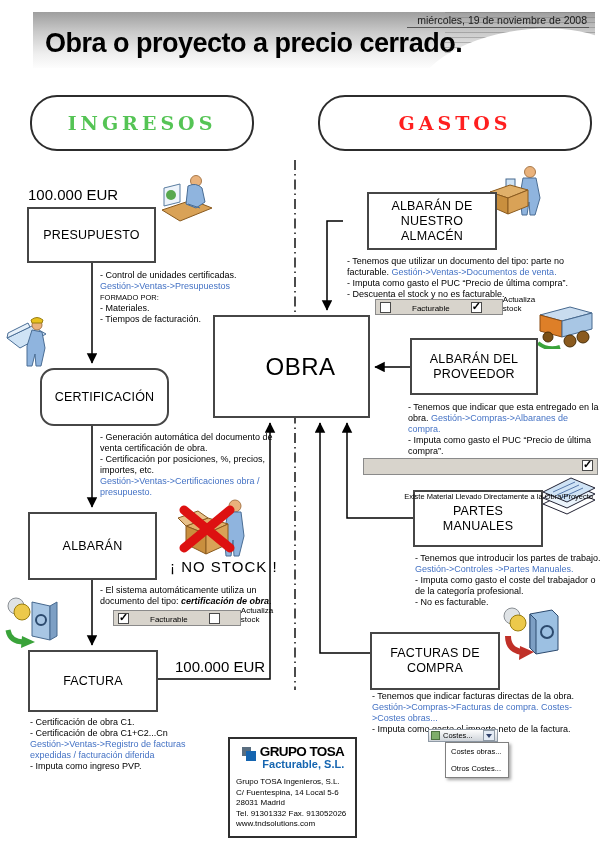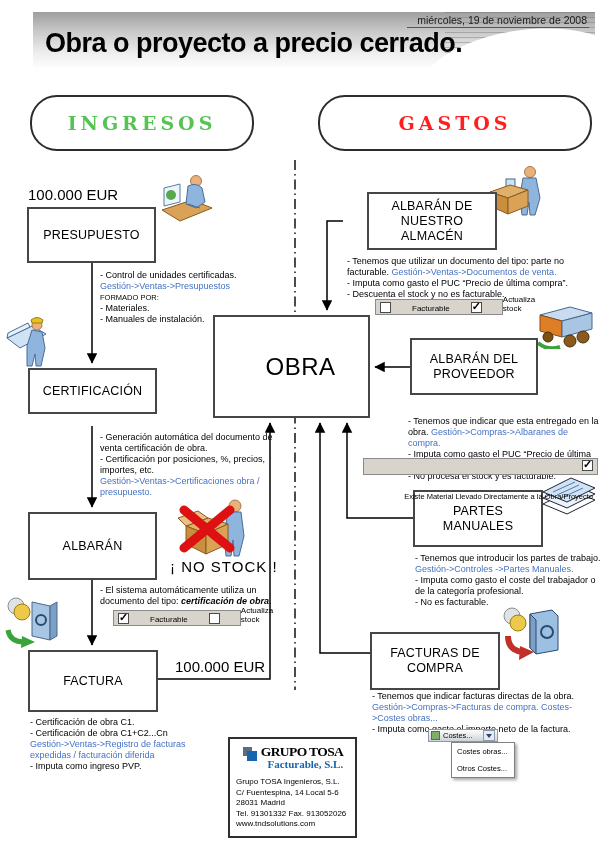--- a/index.html
+++ b/index.html
@@ -39,27 +39,27 @@
   
   .flyout{position:absolute;left:428px;top:729px;z-index:4;font-size:7.5px;}
   .flyout .tbar{width:70px;height:13px;background:linear-gradient(180deg,#fdfdfd,#cfd4da);
         border:1px solid #8f9aa6;display:flex;align-items:center;gap:3px;padding:0 2px;box-sizing:border-box;}
   .flyout .ticon{width:7px;height:7px;background:#7fae6a;border:1px solid #4d7340;flex:0 0 auto;}
   .flyout .tlabel{flex:1;}
   .flyout .tbtn{width:10px;height:9px;background:#e4ebf4;border:1px solid #8f9aa6;
         display:flex;align-items:center;justify-content:center;flex:0 0 auto;}
   .flyout .chev{width:0;height:0;border-left:3px solid transparent;border-right:3px solid transparent;
         border-top:4px solid #31426b;}
-  .flyout .menu{margin-left:23px;width:62px;background:#fff;border:1px solid #808080;
+  .flyout .menu{margin-left:17px;width:62px;background:#fff;border:1px solid #808080;
         box-shadow:2px 2px 3px rgba(0,0,0,.35);}
   .flyout .mi{padding:4px 5px;white-space:nowrap;}
   
   .logobox{position:absolute;left:228px;top:737px;width:129px;height:101px;border:2px solid #2f2f2f;
         background:#fff;z-index:2;box-sizing:border-box;padding:6px 5px 0 6px;}
-  .logorow{display:flex;align-items:flex-start;justify-content:center;gap:3px;font-family:Liberation Serif, serif;}
+  .logorow{display:flex;align-items:flex-start;justify-content:center;gap:3px;}
   .sq{position:relative;width:15px;height:15px;flex:0 0 auto;margin-top:2px;}
   .sq .s1{position:absolute;left:0;top:0;width:9px;height:9px;background:#5a6e80;}
   .sq .s2{position:absolute;left:4px;top:4px;width:10px;height:10px;background:#1565b0;}
   .logo1{font-size:13.5px;font-weight:bold;letter-spacing:-.6px;line-height:14px;}
   .logo2{font-size:11px;font-weight:bold;color:#1565b0;text-align:right;line-height:11px;}
   .addr{margin-top:7px;font-size:8px;line-height:10.5px;}
   
   .icon{position:absolute;z-index:2;}
   svg{display:block;}
   #wires{position:absolute;left:0;top:0;z-index:1;}
@@ -115,34 +115,34 @@
 
   <div class="box" style="left:27px;top:207px;width:129px;height:56px;">
     <span>PRESUPUESTO</span>
   </div>
 
   <div class="note" style="left:100px;top:270px;width:170px;">
     <div>- Control de unidades certificadas.</div>
     <div class="lk">Gestión-&gt;Ventas-&gt;Presupuestos</div>
     <div class="small-caps">FORMADO POR:</div>
     <div>- Materiales.</div>
-    <div>- Manuales de instalación.</div>
+    <div>- Tiempos de facturación.</div>
   </div>
 
   <div class="icon" style="left:6px;top:316px;">
     <svg width="50" height="52" viewBox="0 0 50 52">
       <polygon points="1,22 26,10 40,18 14,32" fill="#cfe3f5" stroke="#4a6e96"></polygon>
       <polygon points="1,22 24,11 22,7 2,17" fill="#e7f1fa" stroke="#4a6e96"></polygon>
       <circle cx="31" cy="9" r="5" fill="#e9b27c" stroke="#a9794a"></circle>
       <path d="M25 4 q6 -5 12 0 l-1 3 -10 0 z" fill="#e8c11c" stroke="#9a7e10"></path>
       <path d="M26 14 l10 2 3 16 -4 18 -5 0 -1 -12 -3 12 -5 0 0 -20 z" fill="#8fb4de" stroke="#4a6d94"></path>
     </svg>
   </div>
 
-  <div class="box" style="left:28px;top:368px;width:129px;height:46px;">
+  <div class="box" style="left:40px;top:368px;width:129px;height:58px;border-radius:14px;">
     <span>CERTIFICACIÓN</span>
   </div>
 
   <div class="note" style="left:100px;top:432px;width:185px;">
     <div>- Generación automática del documento de venta certificación de obra.</div>
     <div>- Certificación por posiciones, %, precios, importes, etc.</div>
     <div class="lk">Gestión-&gt;Ventas-&gt;Certificaciones obra / presupuesto.</div>
   </div>
 
   <div class="box" style="left:28px;top:512px;width:129px;height:68px;">
@@ -242,21 +242,21 @@
       <circle cx="34" cy="38" r="6" fill="#8a5a1e" stroke="#4a2f08"></circle>
       <circle cx="47" cy="34" r="6" fill="#8a5a1e" stroke="#4a2f08"></circle>
       <path d="M2 40 q10 8 22 4" stroke="#3aa33a" stroke-width="4" fill="none"></path>
     </svg>
   </div>
 
   <div class="box" style="left:410px;top:338px;width:128px;height:57px;">
     <span>ALBARÁN DEL PROVEEDOR</span>
   </div>
 
-  <div class="note" style="left:408px;top:402px;width:192px;margin-top:14px;">
+  <div class="note" style="left:408px;top:402px;width:192px;">
     <div>
       <span>- Tenemos que indicar que esta entregado en la obra. </span><span class="lk">Gestión-&gt;Compras-&gt;Albaranes de compra.</span>
     </div>
     <div>- Imputa como gasto el PUC “Precio de última compra”.</div>
     <div>- No procesa el stock y es facturable.</div>
   </div>
 
   <div class="panel" style="left:363px;top:458px;width:235px;height:17px;font-size:7.5px;flex-direction:column;">
     <span class="cb checked"></span>
     <span>Existe Material Llevado Directamente a la Obra/Proyecto</span>

